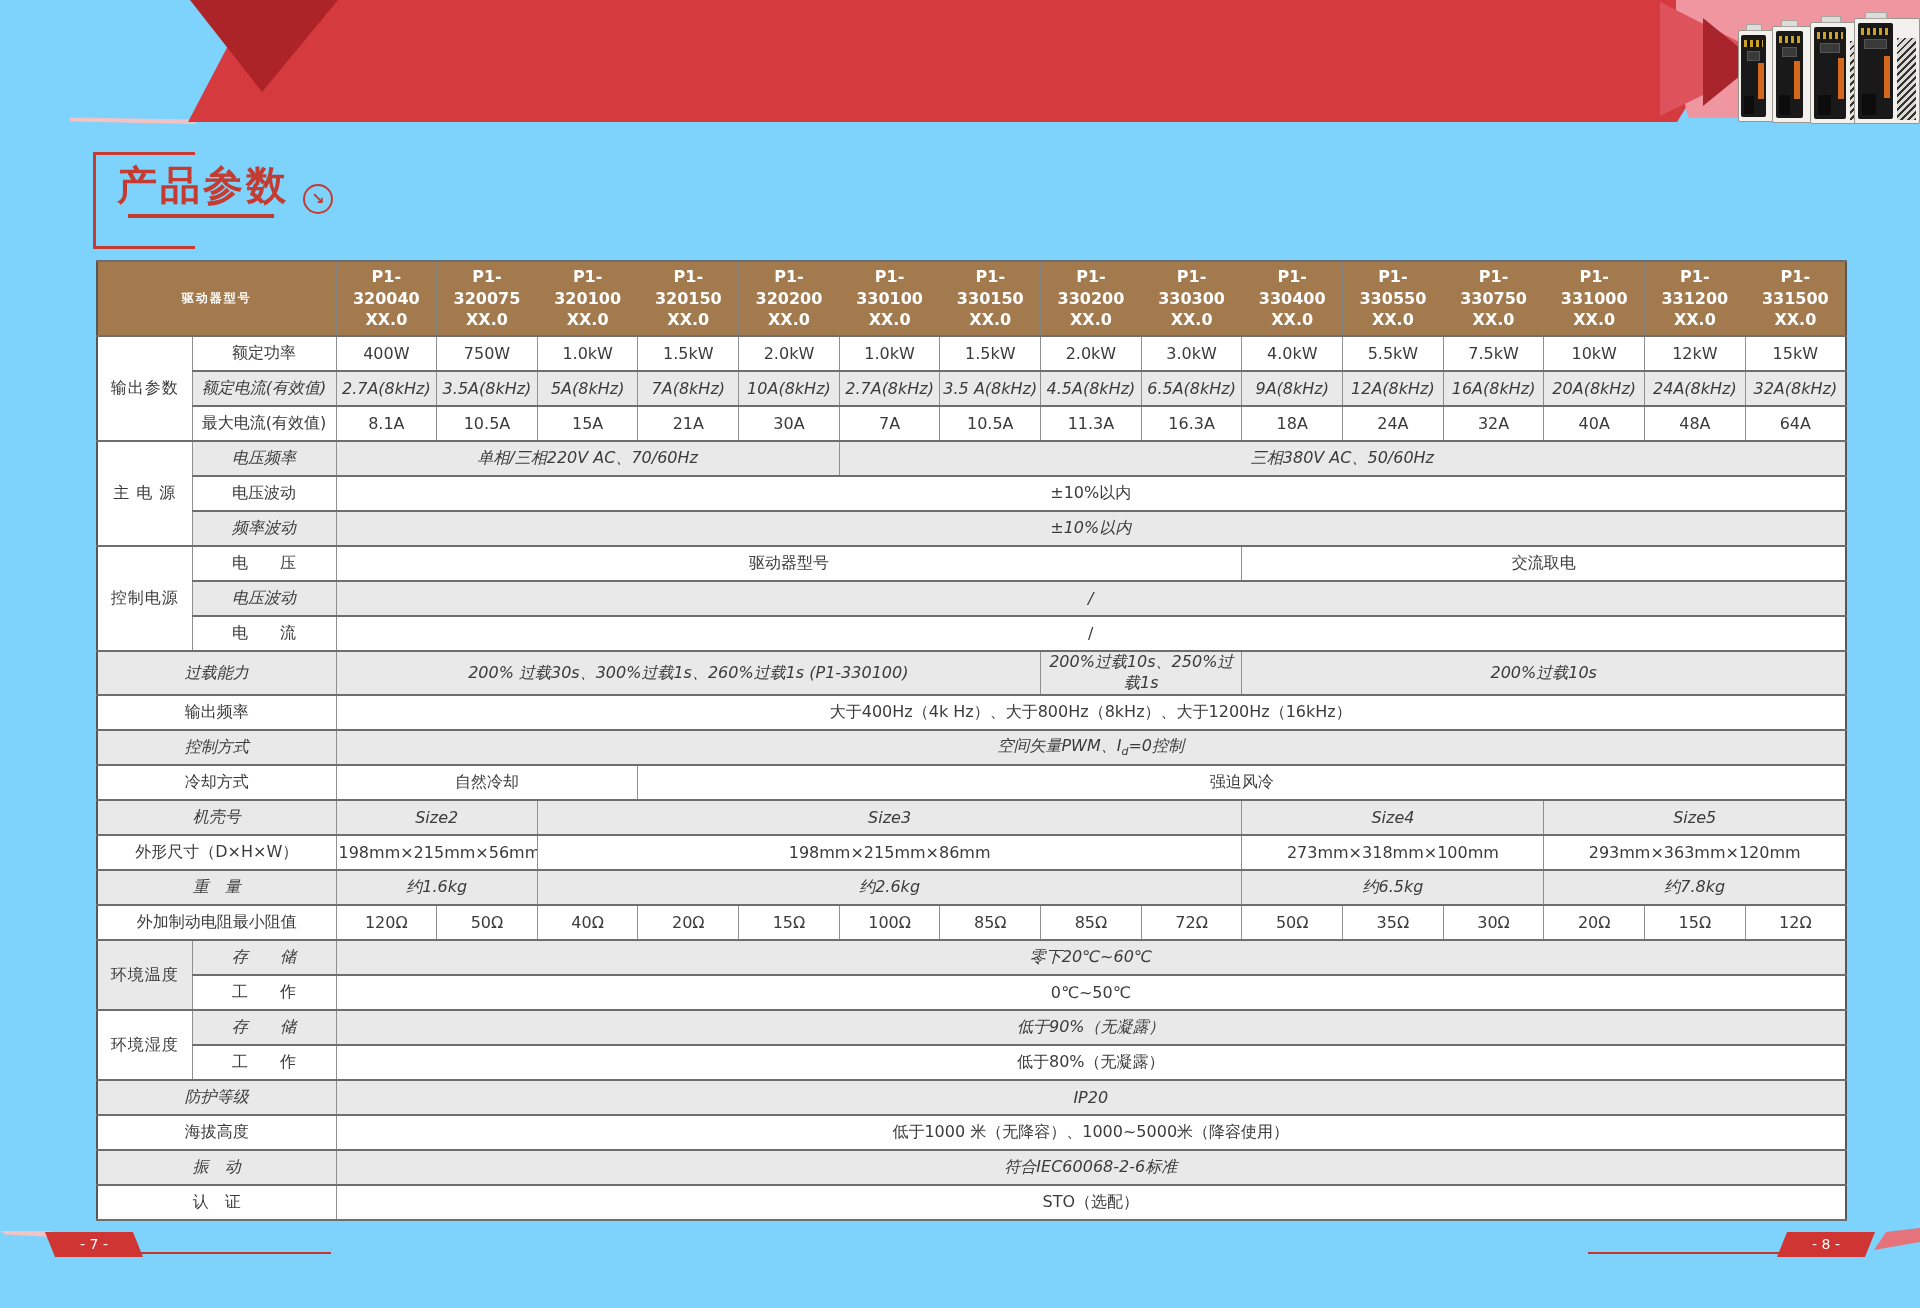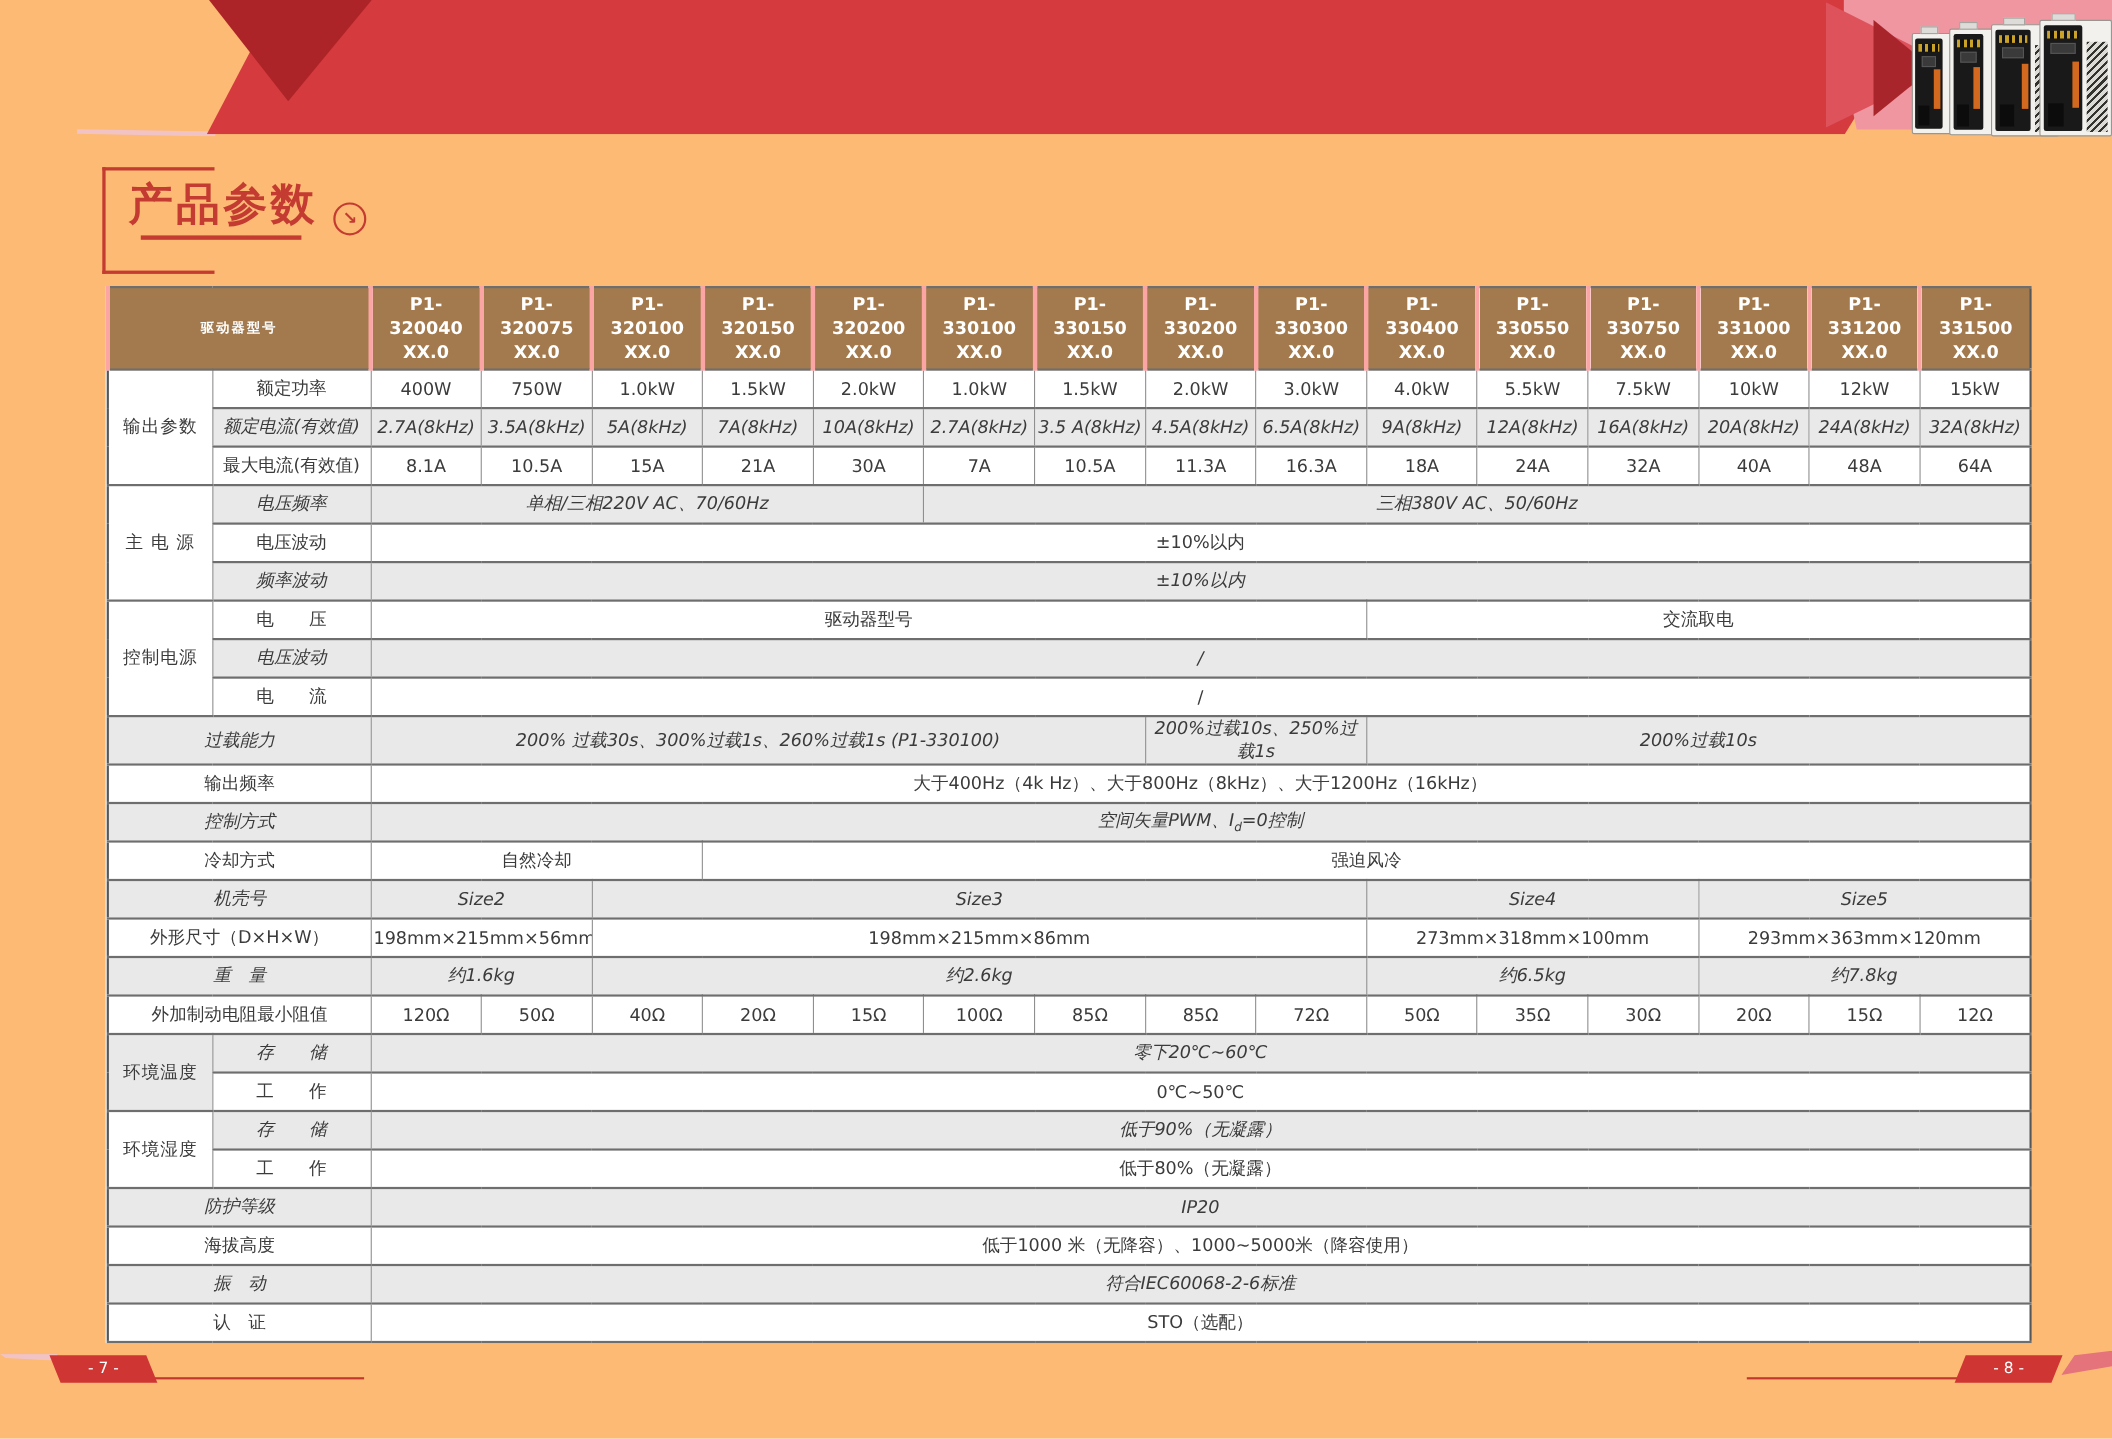--- a/index.html
+++ b/index.html
@@ -1,17 +1,17 @@
 <!DOCTYPE html>
 <html><head>
 <meta charset="utf-8">
 <style>
   html,body{margin:0;padding:0;}
   body{font-family:"DejaVu Sans","Liberation Sans",sans-serif;background:#fff;}
-  .page{position:relative;width:1920px;height:1308px;background:#fdba74;overflow:hidden;}
+  .page{position:relative;width:1920px;height:1308px;background:#7dd3fc;overflow:hidden;}
 
   
   .shape{position:absolute;}
   .band-tail{left:70px;top:116px;width:126px;height:8px;background:#f2c3c4;
     clip-path:polygon(0 20%,100% 45%,100% 100%,0 70%);z-index:1;}
   .band{left:0;top:0;width:1920px;height:124px;background:#d53a3e;
     clip-path:polygon(252px 0,1752px 0,1677px 122px,188px 122px);z-index:2;}
   .band-tri-left{left:0;top:0;width:400px;height:100px;background:#ad2428;
     clip-path:polygon(190px 0,338px 0,262px 92px);z-index:3;}
   .photo-zone{left:1650px;top:0;width:270px;height:126px;z-index:2;}
@@ -43,21 +43,21 @@
 
   
   table.spec{position:absolute;left:96px;top:260px;width:1751px;border-collapse:collapse;
     table-layout:fixed;font-size:16px;color:#3b3b3b;z-index:4;background:#fff;
     border:2px solid #565656;}
   table.spec th,table.spec td{border-left:1px solid #8f8f8f;border-right:1px solid #8f8f8f;
     border-top:2px solid #6e6e6e;border-bottom:2px solid #6e6e6e;
     text-align:center;vertical-align:middle;padding:0 2px;overflow:hidden;box-sizing:border-box;}
   tr.hdr{height:75px;}
   tr.hdr th{background:#a37a4d;color:#fff;font-weight:bold;font-size:16px;line-height:1.35;
-    border-left:4px solid #fca5a5;border-right:1px solid #85837b;}
+    border-left:1px solid #fca5a5;border-right:1px solid #85837b;}
   tr.hdr th.model-title{font-size:12px;letter-spacing:2px;}
   tr.body{height:35px;}
   th.lbl{font-weight:normal;background:#fff;}
   th.grp{font-weight:normal;background:#fff;letter-spacing:1px;}
   tr.rg td,tr.rg th.lbl{background:#e9e9e9;font-style:italic;}
   tr.rw td,tr.rw th.lbl{background:#fff;}
   th.grp.bg-gray{background:#e9e9e9;}
   .dim-sub{font-size:16px;}
   sub.ctl{font-size:11px;}
 

